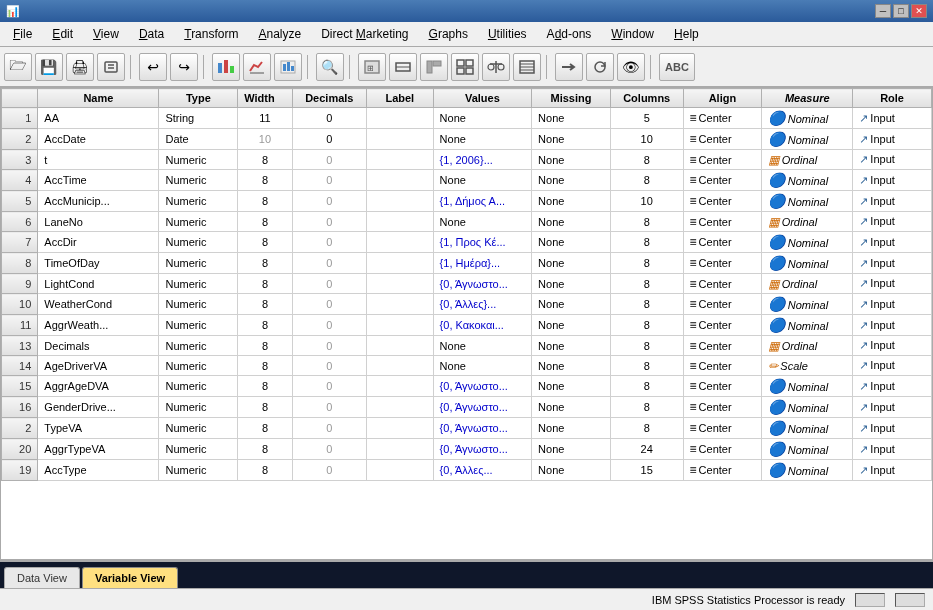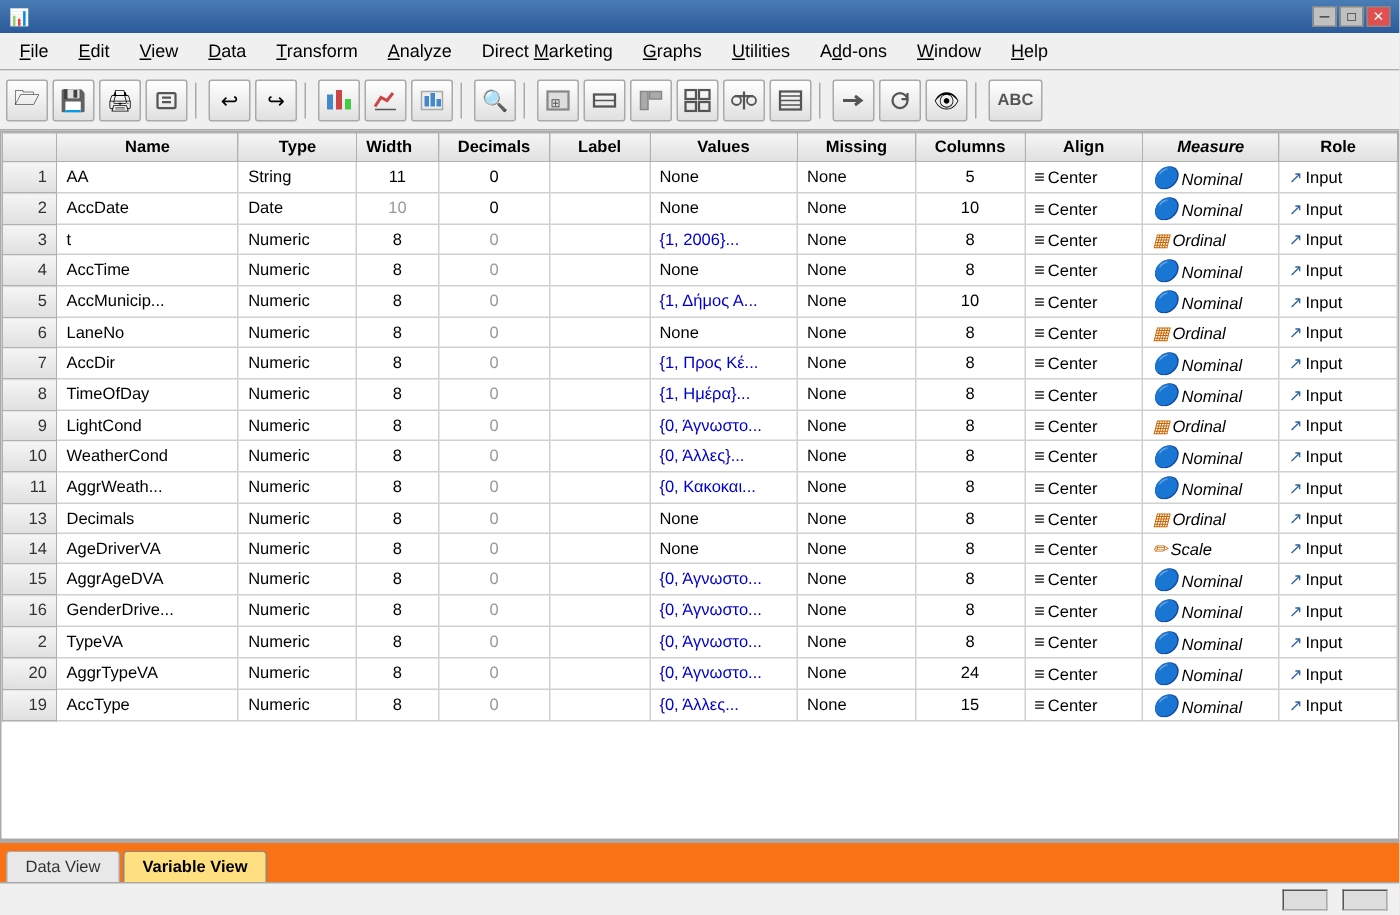--- a/index.html
+++ b/index.html
@@ -122,21 +122,21 @@
     .col-columns { min-width: 55px; text-align: center; }
     .col-align { min-width: 65px; }
     .col-measure { min-width: 75px; font-style: italic; }
     .col-role { min-width: 65px; }
 
     .text-center { text-align: center; }
 
     
     .bottom-tabs {
       display: flex;
-      background: #f97316;
+      background: #0f172a;
       border-top: 2px solid #aaa;
       height: 28px;
       align-items: flex-end;
       padding: 0 4px;
     }
     .tab {
       padding: 4px 12px;
       border: 1px solid #aaa;
       border-bottom: none;
       cursor: pointer;
@@ -645,15 +645,16 @@
       </tbody>
   </table>
 </div>
 
 <div class="bottom-tabs">
   <div class="tab">Data View</div>
   <div class="tab active">Variable View</div>
 </div>
 
 <div class="status-bar">
+  <span>IBM SPSS Statistics Processor is ready</span>
   <span style="width:30px; display:inline-block; background:#ddd; height:14px; border:1px inset #aaa;"></span>
   <span style="width:30px; display:inline-block; background:#ddd; height:14px; border:1px inset #aaa;"></span>
 </div>
 
 </body></html>

